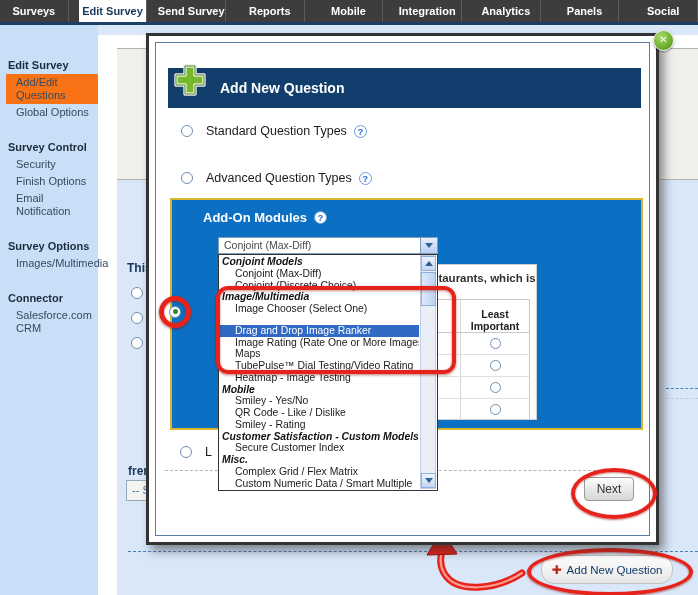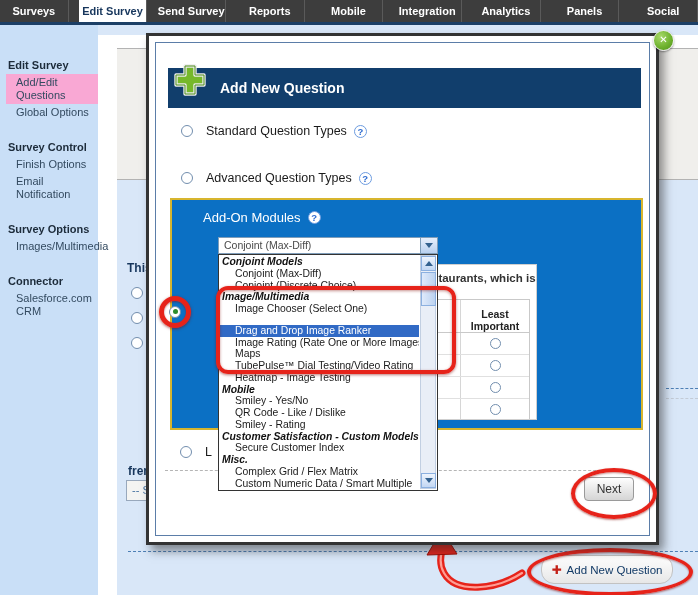--- a/index.html
+++ b/index.html
@@ -17,21 +17,21 @@
   
   .sidebar{position:absolute;left:0;top:25px;width:98px;bottom:0;background:#c9dff7;z-index:1;
     padding-top:32px;box-sizing:border-box;font-size:11px;}
   .white-strip{position:absolute;left:98px;top:35px;width:19px;bottom:0;background:#fff;z-index:1;}
   .main-white{position:absolute;left:98px;top:35px;right:0;height:145px;background:#fff;z-index:0;}
   .gray-panel{position:absolute;left:107px;top:48px;right:0;height:130px;background:#f0efec;
     border:1px solid #b3b3b3;border-right:none;z-index:0;}
   .side-sec{margin-bottom:18px;}
   .side-head{font-weight:bold;color:#1c2b3a;padding:2px 4px 3px 8px;}
   .side-item{color:#334a60;padding:2px 4px 2px 16px;line-height:13px;cursor:pointer;}
-  .side-item.active{background:#f9a8d4;margin-left:6px;padding-left:10px;}
+  .side-item.active{background:#f97316;margin-left:6px;padding-left:10px;}
   
   .bg-this{position:absolute;left:127px;top:261px;font-size:12px;font-weight:bold;color:#17365c;z-index:1;}
   .bg-options{position:absolute;left:131px;top:280px;z-index:1;}
   .bg-opt{height:25px;display:flex;align-items:center;}
   .bg-opt .frag{font-size:11px;color:#444;margin-left:5px;}
   .bg-french{position:absolute;left:128px;top:464px;font-size:12px;font-weight:bold;color:#17365c;z-index:1;}
   .bg-lang-select{position:absolute;left:126px;top:480px;width:48px;height:21px;background:#f4f4f2;
     border:1px solid #98a8bc;font-size:11px;color:#4470a0;line-height:19px;padding-left:5px;
     box-sizing:border-box;z-index:1;}
   .dash-blue{border-top:1px dashed #4d7fb5;position:absolute;z-index:1;}
@@ -66,21 +66,21 @@
     font-weight:bold;text-align:center;line-height:18px;cursor:pointer;z-index:12;}
   .opt-row{position:absolute;left:32px;display:flex;align-items:center;}
   .opt-label{font-size:12.5px;color:#1a1a1a;margin:0 7px 0 13px;}
   .help-icon{display:inline-block;width:13px;height:13px;border-radius:50%;background:#fff;
     border:1px solid #6d9ce0;color:#2d6bd0;font-size:9.5px;font-weight:bold;text-align:center;
     line-height:12px;cursor:pointer;box-sizing:border-box;}
   
   .addon-panel{position:absolute;left:21px;top:162px;width:469px;height:228px;background:#0b70c4;
     border:2px solid #d7b52e;}
   .addon-title-row{position:absolute;left:31px;top:10px;display:flex;align-items:center;}
-  .addon-title{color:#fff;font-size:13px;font-weight:normal;margin-right:7px;}
+  .addon-title{color:#fff;font-size:13px;font-weight:bold;margin-right:7px;}
   
   .preview-card{position:absolute;left:248px;top:64px;width:117px;height:156px;background:#fff;
     border:1px solid #cfcfcf;box-sizing:border-box;overflow:hidden;}
   .pv-frag{position:absolute;left:11px;top:7px;font-size:11.5px;font-weight:bold;color:#333;white-space:nowrap;}
   .pv-table{position:absolute;left:0;top:34px;width:108px;border:1px solid #c9c9c9;border-left:none;}
   .pv-head{display:flex;border-bottom:1px solid #c9c9c9;height:32px;}
   .pv-c1{width:40px;border-right:1px solid #d6d6d6;box-sizing:border-box;}
   .pv-c2{flex:1;display:flex;align-items:center;justify-content:center;}
   .pv-colhead{font-size:10.5px;font-weight:bold;color:#222;text-align:center;line-height:12px;margin-top:8px;}
   .pv-row{display:flex;height:21px;border-bottom:1px solid #e0e0e0;}
@@ -145,20 +145,21 @@
 <div class="gray-panel"></div>
 <div class="white-strip"></div>
 <div class="sidebar">
     <div class="side-sec">
       <div class="side-head">Edit Survey</div>
       <div class="side-item active">Add/Edit Questions</div>
       <div class="side-item">Global Options</div>
     </div>
     <div class="side-sec">
       <div class="side-head">Survey Control</div>
+      <div class="side-item">Security</div>
       <div class="side-item">Finish Options</div>
       <div class="side-item">Email Notification</div>
     </div>
     <div class="side-sec">
       <div class="side-head">Survey Options</div>
       <div class="side-item">Images/Multimedia</div>
     </div>
     <div class="side-sec">
       <div class="side-head">Connector</div>
       <div class="side-item">Salesforce.com CRM</div>

